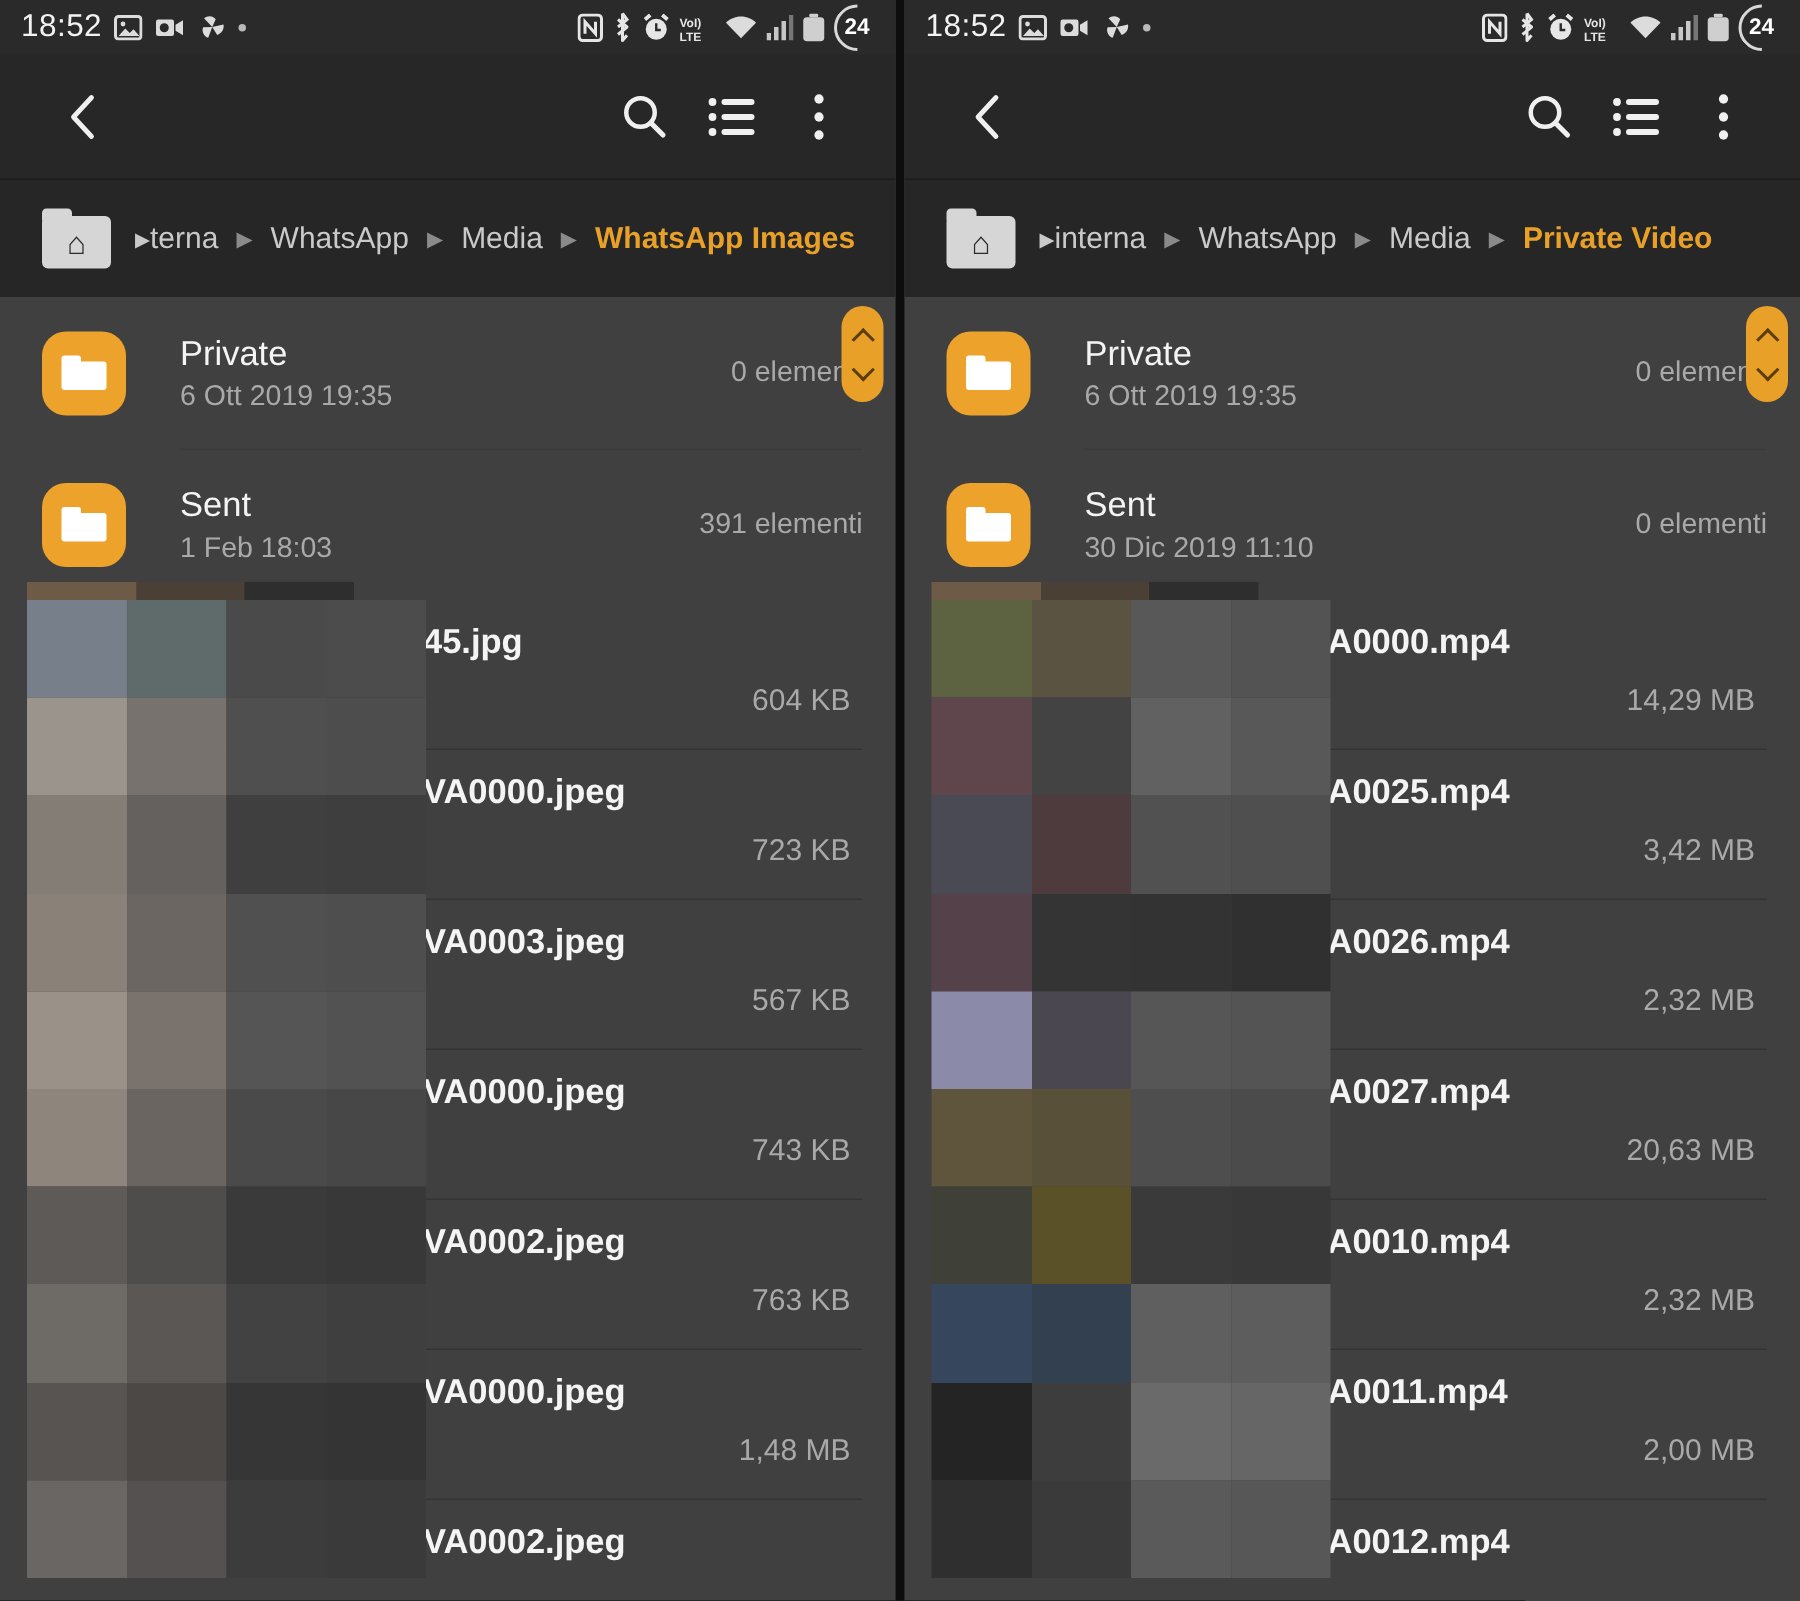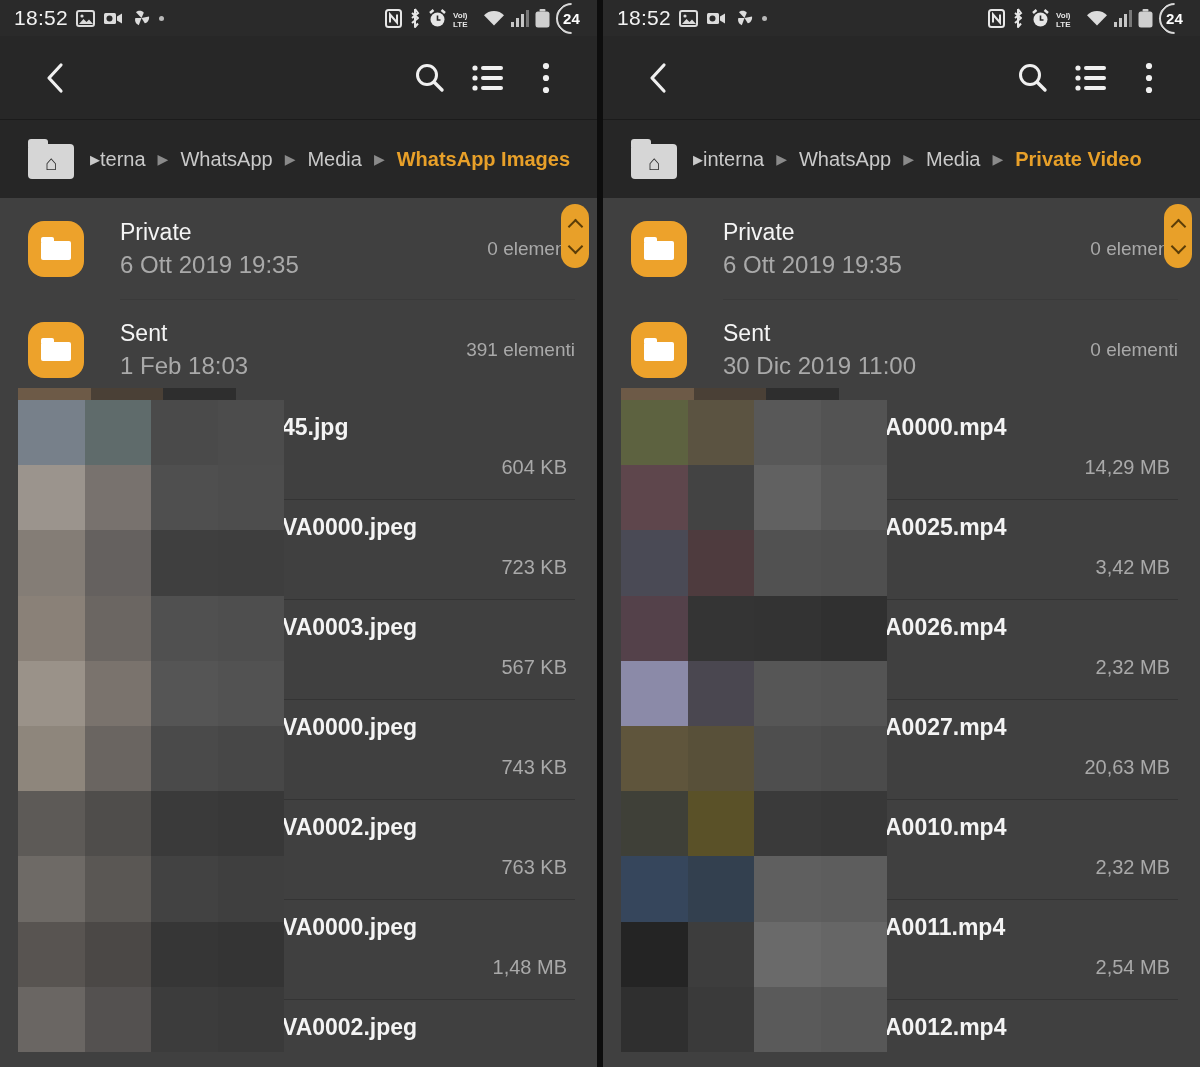--- a/index.html
+++ b/index.html
@@ -96,21 +96,21 @@
   .folder-ico .fsh::before {
     content:""; position:absolute; left:0; top:0; width:13px; height:5px;
     background:#fff; border-radius:2px 2px 0 0;
   }
   .folder-ico .fsh::after {
     content:""; position:absolute; left:0; top:4px; width:30px; height:19px;
     background:#fff; border-radius:2px;
   }
   .fmeta { flex: 1; min-width: 0; }
   .fname { font-size: 23px; color: #f4f4f4; font-weight: normal; line-height: 1.25; }
-  .fdate { font-size: 24px; color: #a9a9a9; margin-top: 4px; }
+  .fdate { font-size: 19px; color: #a9a9a9; margin-top: 4px; }
   .fcount { font-size: 19px; color: #a9a9a9; white-space: nowrap; padding-left: 10px; }
 
   
   .scrollthumb {
     position: absolute; right: 8px; top: 6px;
     width: 28px; height: 64px; border-radius: 14px;
     background: #e8a029;
     display: flex; flex-direction: column; align-items: center; justify-content: center;
     gap: 9px; cursor: pointer; z-index: 5;
   }
@@ -546,21 +546,21 @@
               <div class="fdate">6 Ott 2019 19:35</div>
             </div>
             <div class="fcount">0 elementi</div>
           </div>
           <div class="frow">
             <div class="folder-ico">
               <span class="fsh"></span>
             </div>
             <div class="fmeta">
               <div class="fname">Sent</div>
-              <div class="fdate">30 Dic 2019 11:00</div>
+              <div class="fdate">30 Dic 2019 11:10</div>
             </div>
             <div class="fcount">0 elementi</div>
           </div>
         </div>
     </div>
 
     <div class="filelist">
       <div class="mosaic-top">
           <span style="background: rgb(109, 90, 71);"></span>
           <span style="background: rgb(74, 64, 54);"></span>
@@ -624,21 +624,21 @@
           <div class="filerow">
             <div class="filename">A0027.mp4</div>
             <div class="filesize">20,63 MB</div>
           </div>
           <div class="filerow">
             <div class="filename">A0010.mp4</div>
             <div class="filesize">2,32 MB</div>
           </div>
           <div class="filerow">
             <div class="filename">A0011.mp4</div>
-            <div class="filesize">2,54 MB</div>
+            <div class="filesize">2,00 MB</div>
           </div>
           <div class="filerow">
             <div class="filename">A0012.mp4</div>
             <div class="filesize"></div>
           </div>
         </div>
     </div>
   </div>
 
 </div>

